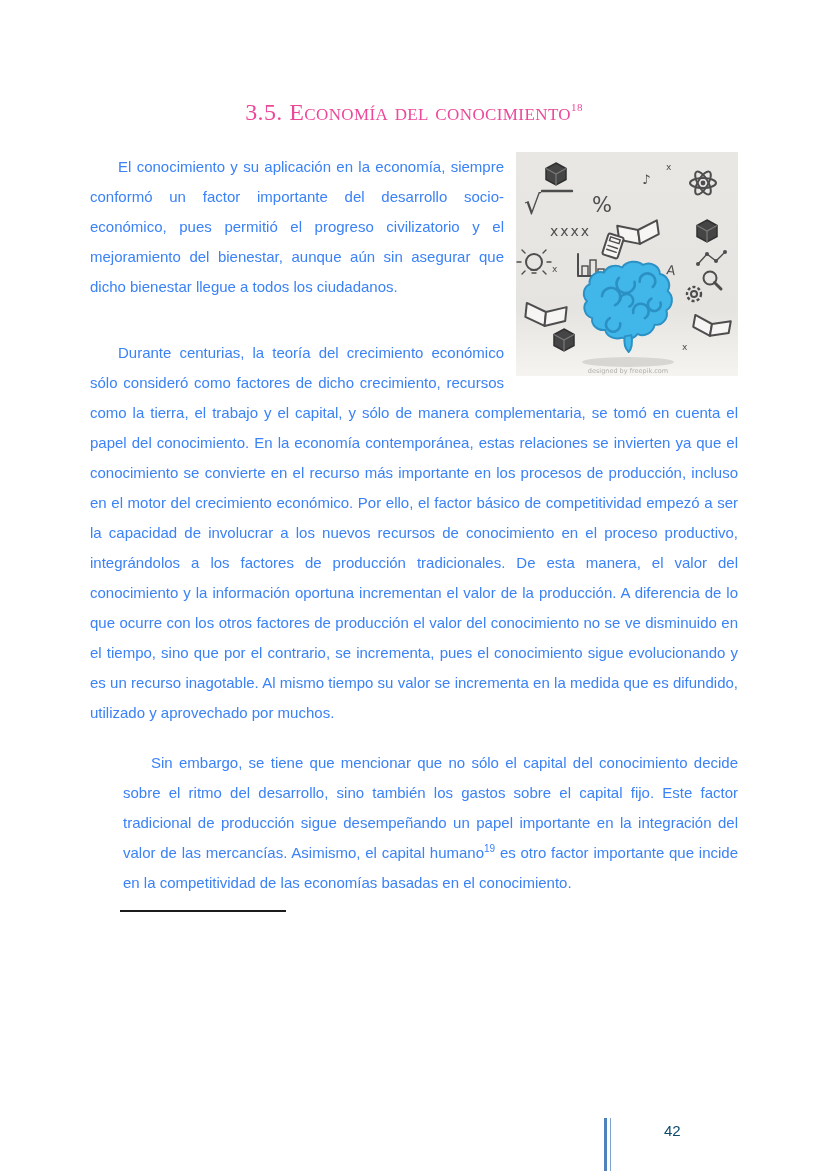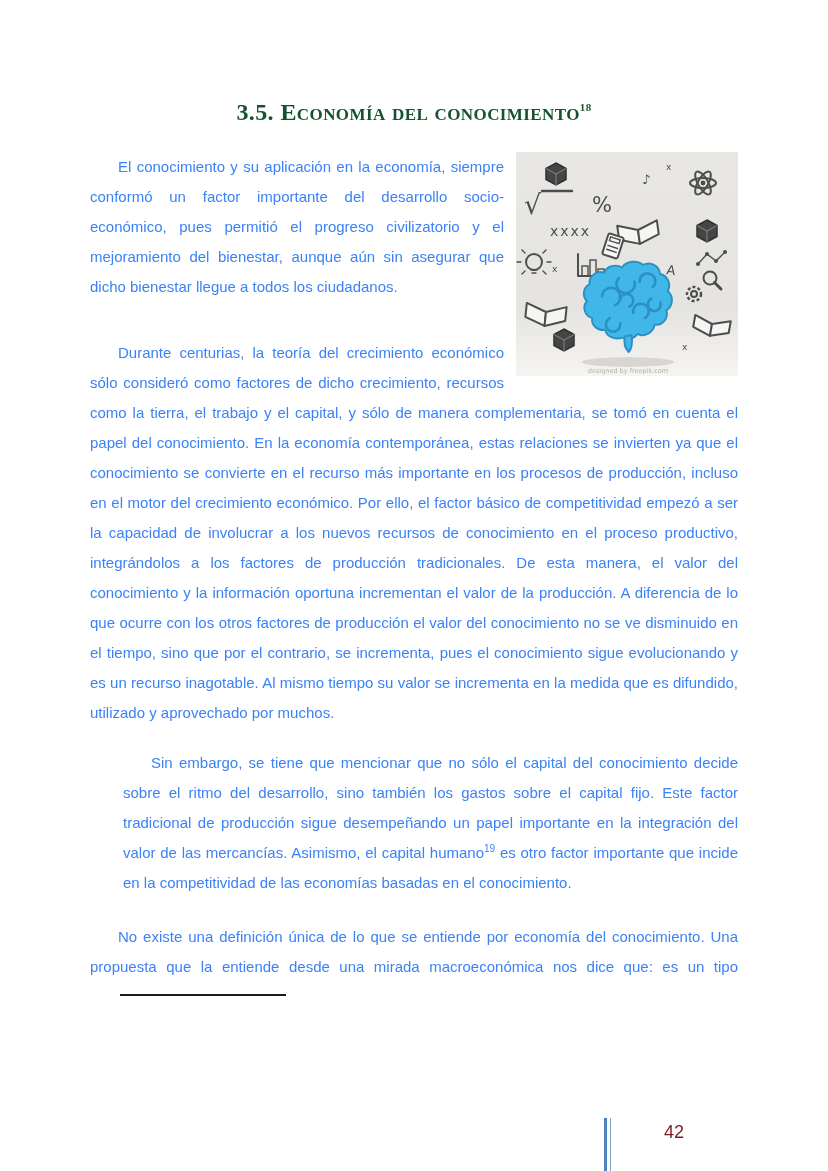--- a/index.html
+++ b/index.html
@@ -5,26 +5,26 @@
   html,body { margin:0; padding:0; background:#ffffff; }
   .page {
     position:relative; width:828px; height:1171px; background:#ffffff;
     font-family:"Liberation Sans", sans-serif; color:#1c1c1c; overflow:hidden;
   }
   .content { margin:0 90px; width:648px; }
 
   h1.doc-title {
     font-family:"Liberation Serif", serif;
     font-variant:small-caps;
-    font-weight:bold;
+    font-weight:normal;
     font-size:24px; line-height:32px;
     text-align:center;
     letter-spacing:0.4px;
     margin:96px 0 0 0;
-    color:#14532d;
+    color:#ec4899;
   }
   h1.doc-title sup { font-size:11px; line-height:0; vertical-align:super; font-variant:normal; }
 
   p.body-text {
     font-size:15px; line-height:30px;
     text-align:justify; text-indent:28px;
     margin:0; color:#3b82f6;
   }
   #p1 { margin-top:24px; }
   #p2 { margin-top:36px; }
@@ -50,21 +50,21 @@
   #fn19 { margin-top:6px; }
 
   .footer-bar {
     position:absolute; left:604px; top:1118px;
     width:3px; height:53px;
     border-left:3px solid #4f81bd;
     border-right:1px solid #7da4cd;
   }
   .page-number {
     position:absolute; left:664px; top:1122px;
-    font-size:18px; color:#7f1d1d;
+    font-size:15px; color:#0c4a6e;
   }
 
   
   .ic   { stroke:#4d4d4d; fill:none; stroke-width:2; stroke-linecap:round; stroke-linejoin:round; }
   .ic-thin { stroke:#4d4d4d; fill:none; stroke-width:1.4; stroke-linecap:round; }
   .ic-page { fill:#f6f5f3; stroke:#4d4d4d; stroke-width:2; stroke-linejoin:round; }
   .ic-txt { fill:#4d4d4d; font-family:"DejaVu Sans", sans-serif; }
   .brain-body { fill:#41b6e8; stroke:#2b90c4; stroke-width:3; stroke-linejoin:round; }
   .brain-curl { fill:none; stroke:#2b90c4; stroke-width:4; stroke-linecap:round; }
 </style>
@@ -180,21 +180,20 @@
         <text x="112" y="221" font-size="6.5" text-anchor="middle" fill="#b2b0ab" font-family="DejaVu Sans, sans-serif">designed by freepik.com</text>
       </svg>
     </figure>
 
     <p class="body-text" id="p1">El conocimiento y su aplicación en la economía, siempre conformó un factor importante del desarrollo socio-económico, pues permitió el progreso civilizatorio y el mejoramiento del bienestar, aunque aún sin asegurar que dicho bienestar llegue a todos los ciudadanos.</p>
 
     <p class="body-text" id="p2">Durante centurias, la teoría del crecimiento económico sólo consideró como factores de dicho crecimiento, recursos como la tierra, el trabajo y el capital, y sólo de manera complementaria, se tomó en cuenta el papel del conocimiento. En la economía contemporánea, estas relaciones se invierten ya que el conocimiento se convierte en el recurso más importante en los procesos de producción, incluso en el motor del crecimiento económico. Por ello, el factor básico de competitividad empezó a ser la capacidad de involucrar a los nuevos recursos de conocimiento en el proceso productivo, integrándolos a los factores de producción tradicionales. De esta manera, el valor del conocimiento y la información oportuna incrementan el valor de la producción. A diferencia de lo que ocurre con los otros factores de producción el valor del conocimiento no se ve disminuido en el tiempo, sino que por el contrario, se incrementa, pues el conocimiento sigue evolucionando y es un recurso inagotable. Al mismo tiempo su valor se incrementa en la medida que es difundido, utilizado y aprovechado por muchos.</p>
 
     <p class="body-text" id="p3"><span>Sin embargo, se tiene que mencionar que no sólo el capital del conocimiento decide sobre el ritmo del desarrollo, sino también los gastos sobre el capital fijo. Este factor tradicional de producción sigue desempeñando un papel importante en la integración del valor de las mercancías. Asimismo, el capital humano</span><sup class="fn-ref">19</sup><span> es otro factor importante que incide en la competitividad de las economías basadas en el conocimiento.</span></p>
 
-    <p class="body-text" id="p4">No existe una definición única de lo que se entiende por economía del conocimiento. Una propuesta que la entiende desde una mirada macroeconómica nos dice que: es un tipo</p>
 
     <hr class="fn-sep">
 
 
 
   </div>
 
   <div class="footer-bar"></div>
   <div class="page-number">42</div>
 </div>

